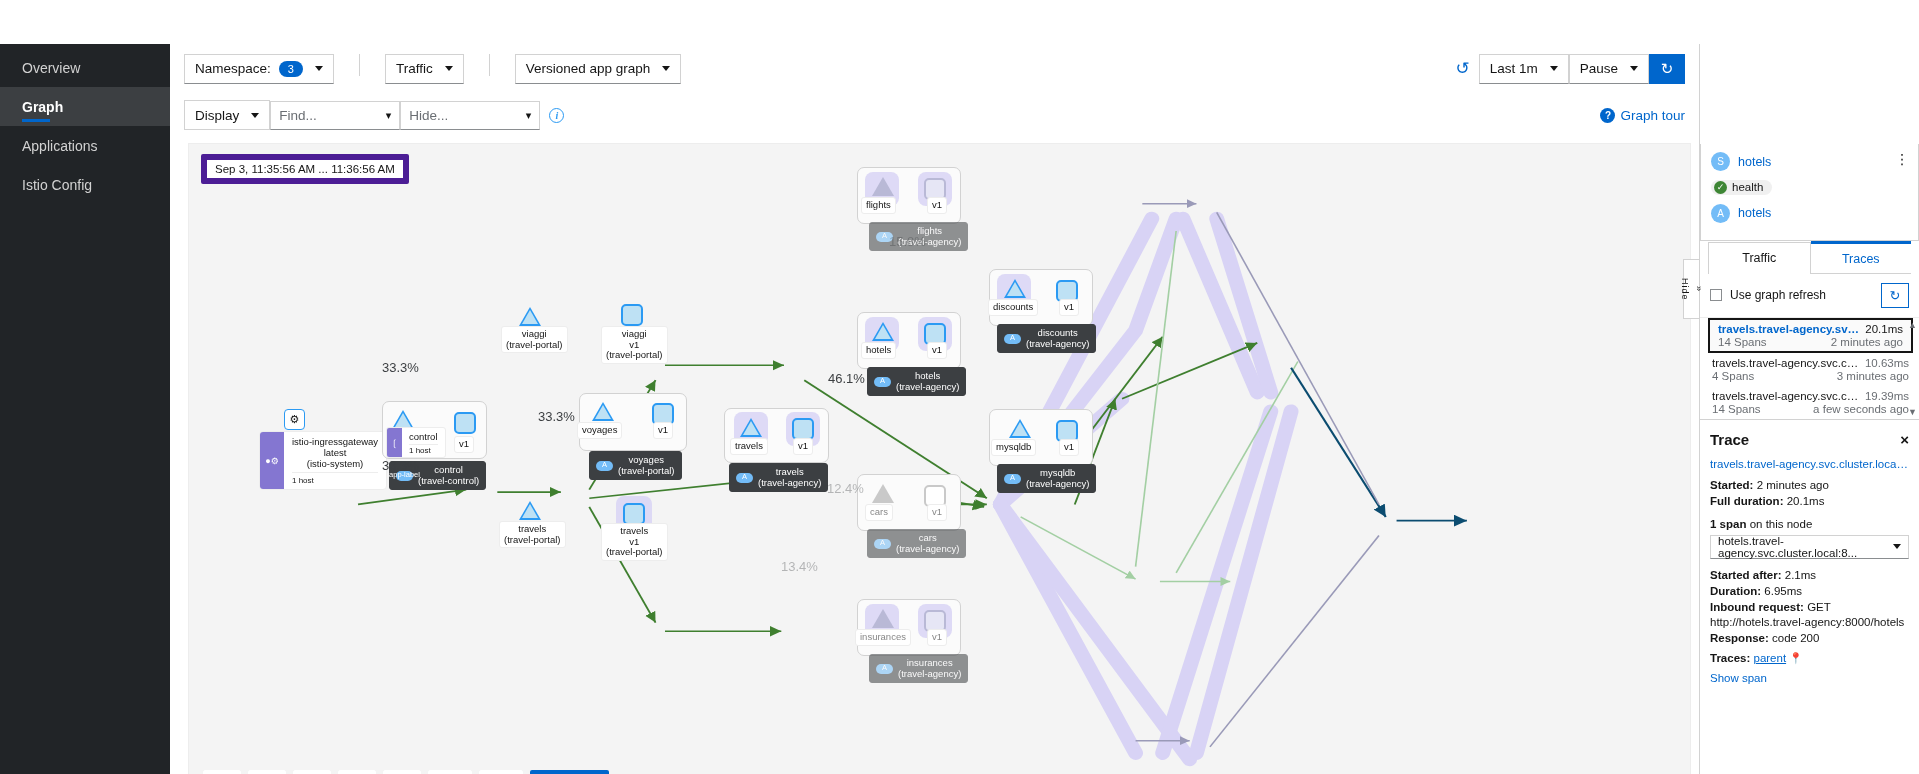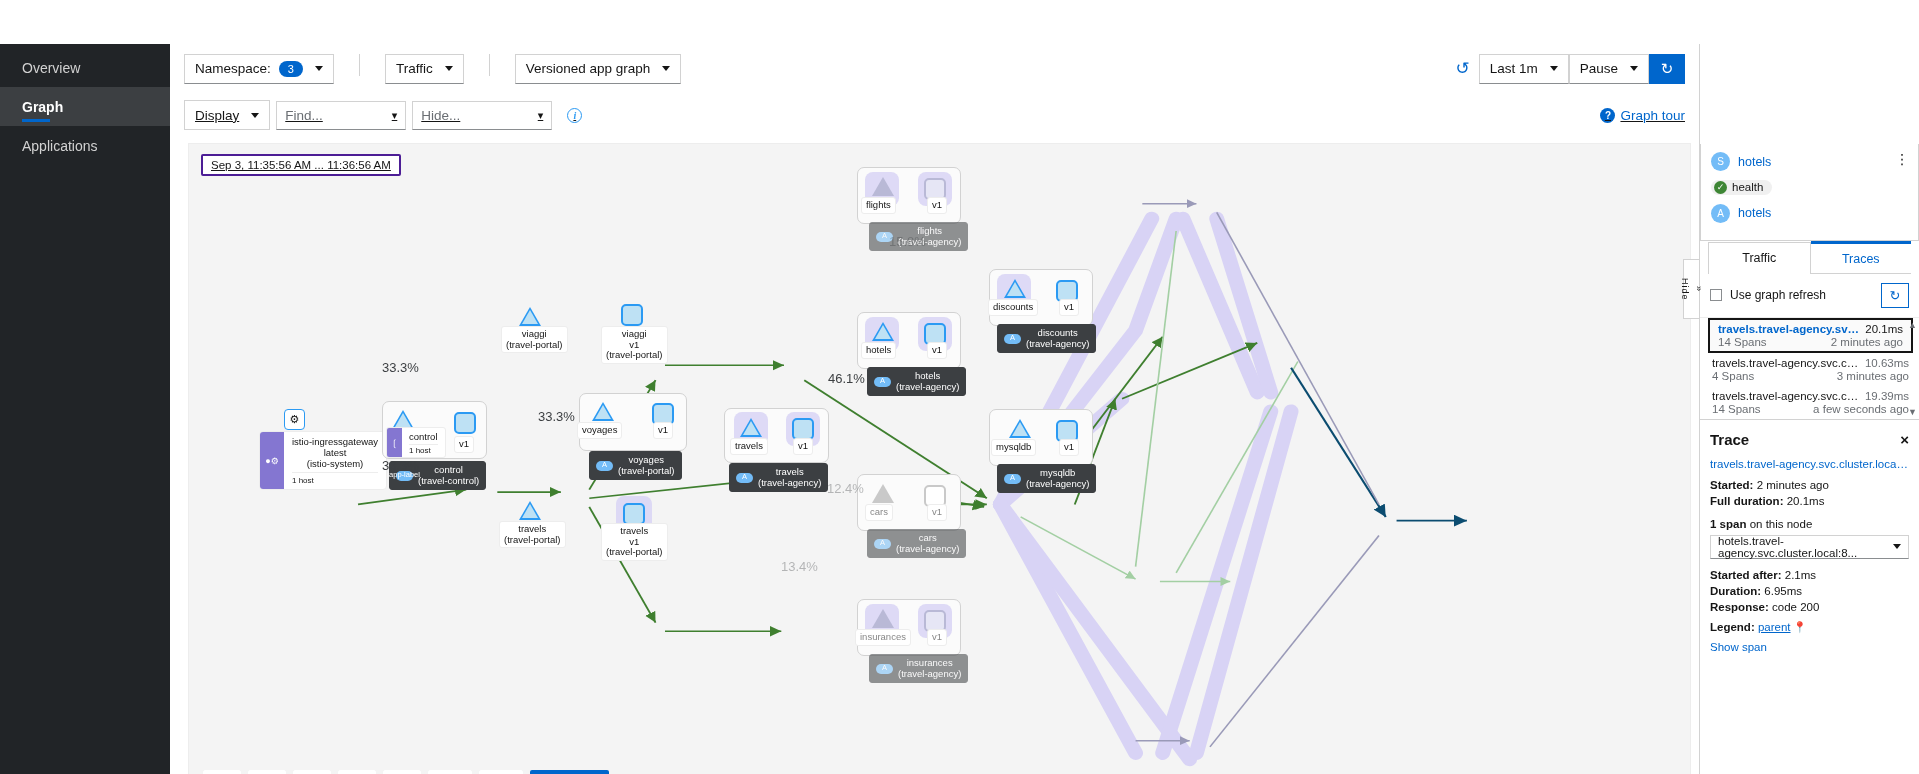--- a/index.html
+++ b/index.html
@@ -46,21 +46,21 @@
     border-bottom:1px solid #8a8d90;
   }
   .ctl.plain { border:1px solid #d2d2d2; }
   .caret { width:0;height:0;border-left:4px solid transparent;border-right:4px solid transparent;border-top:5px solid #151515; margin-left:4px;}
   .badge-count {
     background:#06c; color:#fff; border-radius:9px; font-size:11px;
     padding:1px 9px; line-height:14px; font-weight:normal;
   }
   .sep { width:1px; height:22px; background:#d2d2d2; margin:0 9px; }
 
-  .row2 { display:flex; align-items:center; height:44px; padding:0 14px; gap:6px;text-decoration:underline; }
+  .row2 { display:flex; align-items:center; height:44px; padding:0 14px; gap:0; }
   .input-ctl {
     height:29px; border:1px solid #d2d2d2; border-bottom:1px solid #8a8d90;
     background:#fff; display:flex; align-items:center; padding:0 8px;
     font-size:13.5px; color:#6a6e73; min-width:120px;
   }
   .input-ctl .chev { margin-left:auto; color:#151515; font-size:11px; }
   .find-input { width:130px; }
   .hide-input { width:140px; }
   .info-i {
     width:15px;height:15px;border-radius:50%;border:1.5px solid #2b9af3;
@@ -78,22 +78,22 @@
     cursor:pointer; border:none; font-size:15px;
   }
   .hist-icon { color:#06c; font-size:17px; margin-right:9px; cursor:pointer; }
 
   
   .canvas-wrap { flex:1; position:relative; padding:6px 8px 8px 18px; display:flex; }
   .canvas {
     flex:1; background:#f4f4f4; border:1px solid #ededed; position:relative; overflow:hidden;
   }
   .timestamp {
-    position:absolute; left:12px; top:10px; background:#fff; border:2px solid #4c1d95;
-    padding:3px 8px; font-size:11.5px; color:#151515; border-radius:2px;text-decoration:underline;
+    position:absolute; left:12px; top:10px; background:#fff; border:6px solid #4c1d95;
+    padding:3px 8px; font-size:11.5px; color:#151515; border-radius:2px;
   }
 
   
   .grp {
     position:absolute; border:1px solid #d2d2d2; border-radius:7px; background:#fbfbfb;
   }
   .nlabel {
     position:absolute; background:#fff; border:1px solid #ededed; border-radius:3px;
     font-size:9.5px; line-height:10.5px; text-align:center; padding:2px 4px;
     white-space:nowrap; color:#151515;
@@ -240,20 +240,23 @@
 
   <div class="sidebar">
     <div class="nav-item">
         <span>Overview</span>
       </div>
     <div class="nav-item active">
         <span>Graph</span>
       </div>
     <div class="nav-item">
         <span>Applications</span>
+      </div>
+    <div class="nav-item">
+        <span>Istio Config</span>
       </div>
   </div>
 
   <div class="main">
 
     <div class="toolbar-row">
       <div class="tb-left">
         <div class="ctl">
           <span>Namespace:</span>
           <span class="badge-count">3</span>
@@ -603,19 +606,20 @@
         <span class="td-link">travels.travel-agency.svc.cluster.local:8000/*...</span>
         <div class="td-line"><b>Started:</b> <span>2 minutes ago</span></div>
         <div class="td-line"><b>Full duration:</b> <span>20.1ms</span></div>
         <div class="td-span-note"><b>1 span</b> <span>on this node</span></div>
         <div class="td-select">
           <span>hotels.travel-agency.svc.cluster.local:8...</span>
           <span class="caret"></span>
         </div>
         <div class="td-line"><b>Started after:</b> <span>2.1ms</span></div>
         <div class="td-line"><b>Duration:</b> <span>6.95ms</span></div>
+        <div class="td-line"><b>Inbound request:</b> <span>GET http://hotels.travel-agency:8000/hotels</span></div>
         <div class="td-line"><b>Response:</b> <span>code 200</span></div>
-        <div class="td-line" style="margin-top:5px;"><b>Legend:</b> <span style="color:#06c;cursor:pointer;text-decoration:underline;">parent</span> <span class="pin">📍</span></div>
+        <div class="td-line" style="margin-top:5px;"><b>Traces:</b> <span style="color:#06c;cursor:pointer;text-decoration:underline;">parent</span> <span class="pin">📍</span></div>
         <span class="showspan">Show span</span>
       </div>
     </div>
   </div>
 </div>
 
 </body></html>

